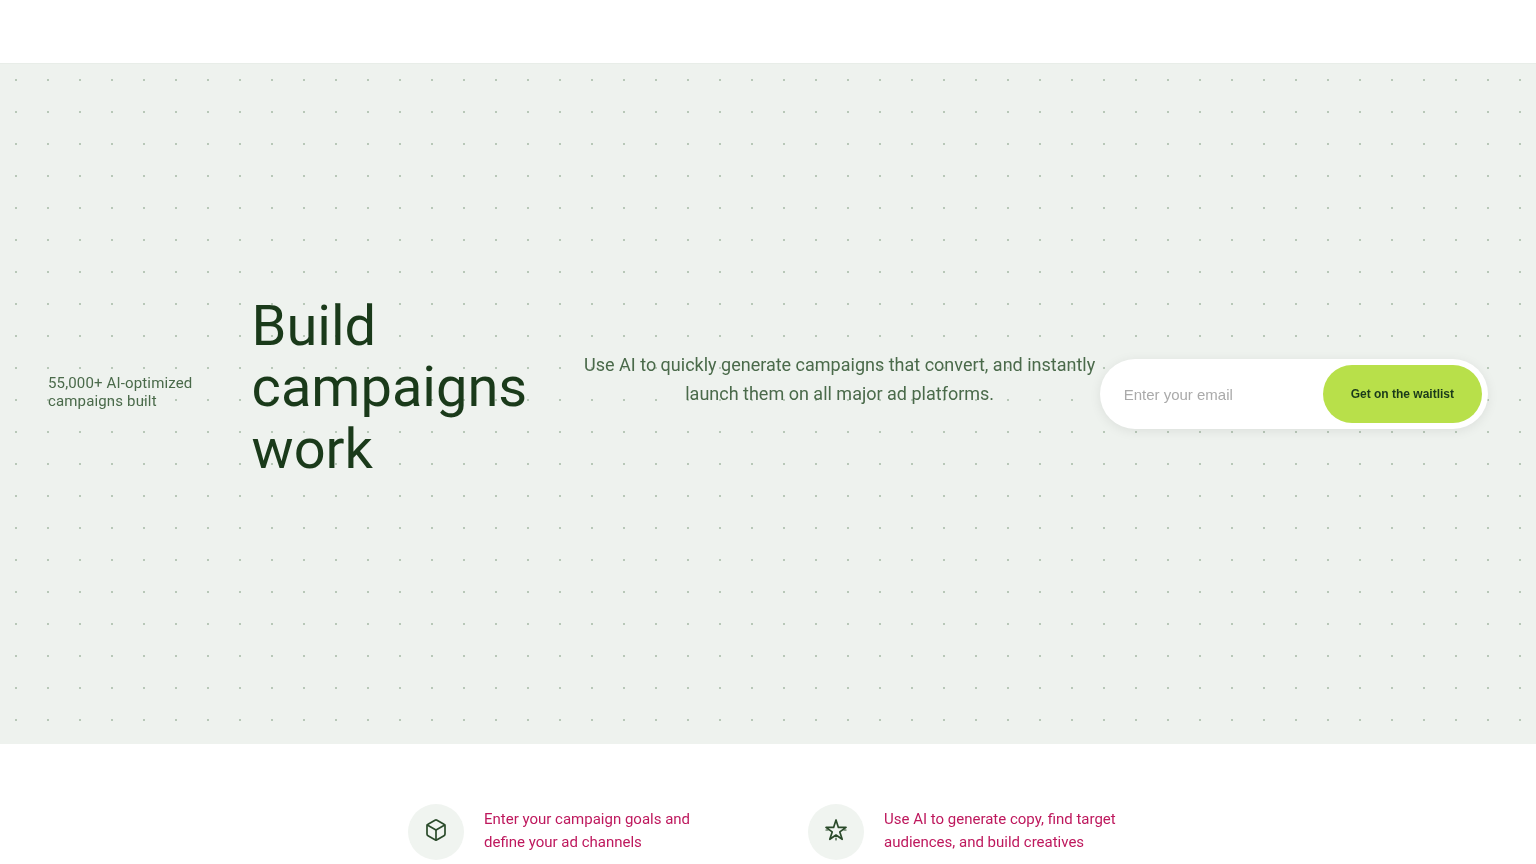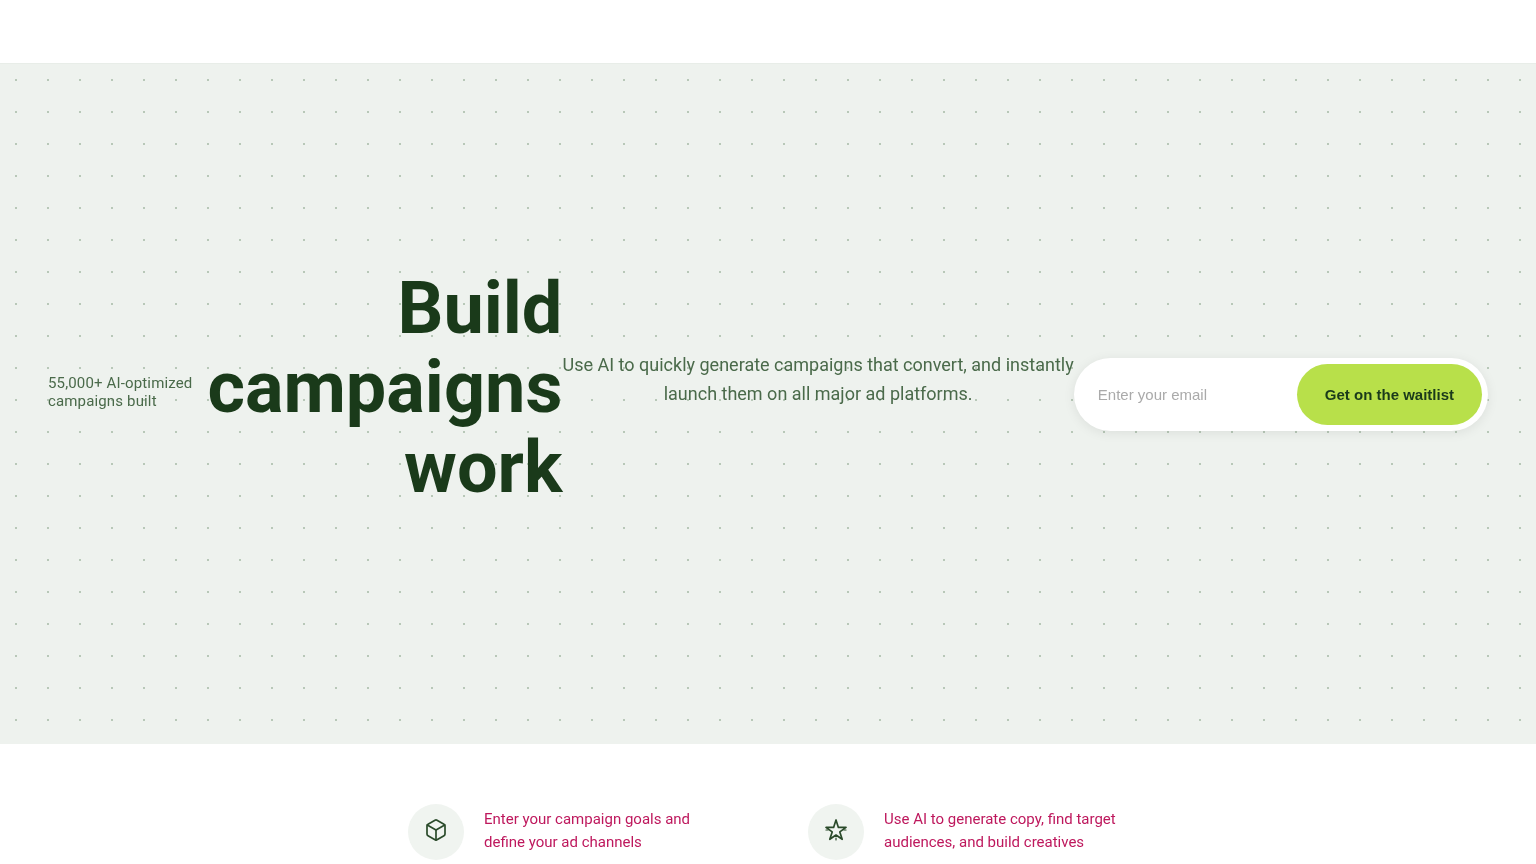--- a/index.html
+++ b/index.html
@@ -39,24 +39,24 @@
     }
 
     .hero-eyebrow {
       font-size: 15px;
       color: #4a6a4a;
       margin-bottom: 24px;
       letter-spacing: 0.01em;
     }
 
     .hero-title {
-      font-size: 72px;
-      font-weight: 700;
+      font-size: 56px;
+      font-weight: 400;
       color: #1a3a1a;
-      text-align: right;
+      text-align: left;
       line-height: 1.1;
       margin-bottom: 32px;
       max-width: 800px;
     }
 
     .hero-subtitle {
       font-size: 18px;
       color: #4a6a4a;
       text-align: center;
       line-height: 1.6;
@@ -89,21 +89,21 @@
     .email-input::placeholder {
       color: #aaa;
     }
 
     .waitlist-button {
       background: #b8e04a;
       color: #1a3a1a;
       border: none;
       border-radius: 50px;
       padding: 22px 28px;
-      font-size: 15px;
+      font-size: 12px;
       font-weight: 600;
       cursor: pointer;
       white-space: nowrap;
       transition: background 0.2s;
     }
 
     .form-note {
       font-size: 13px;
       color: #6a8a6a;
       text-align: center;

